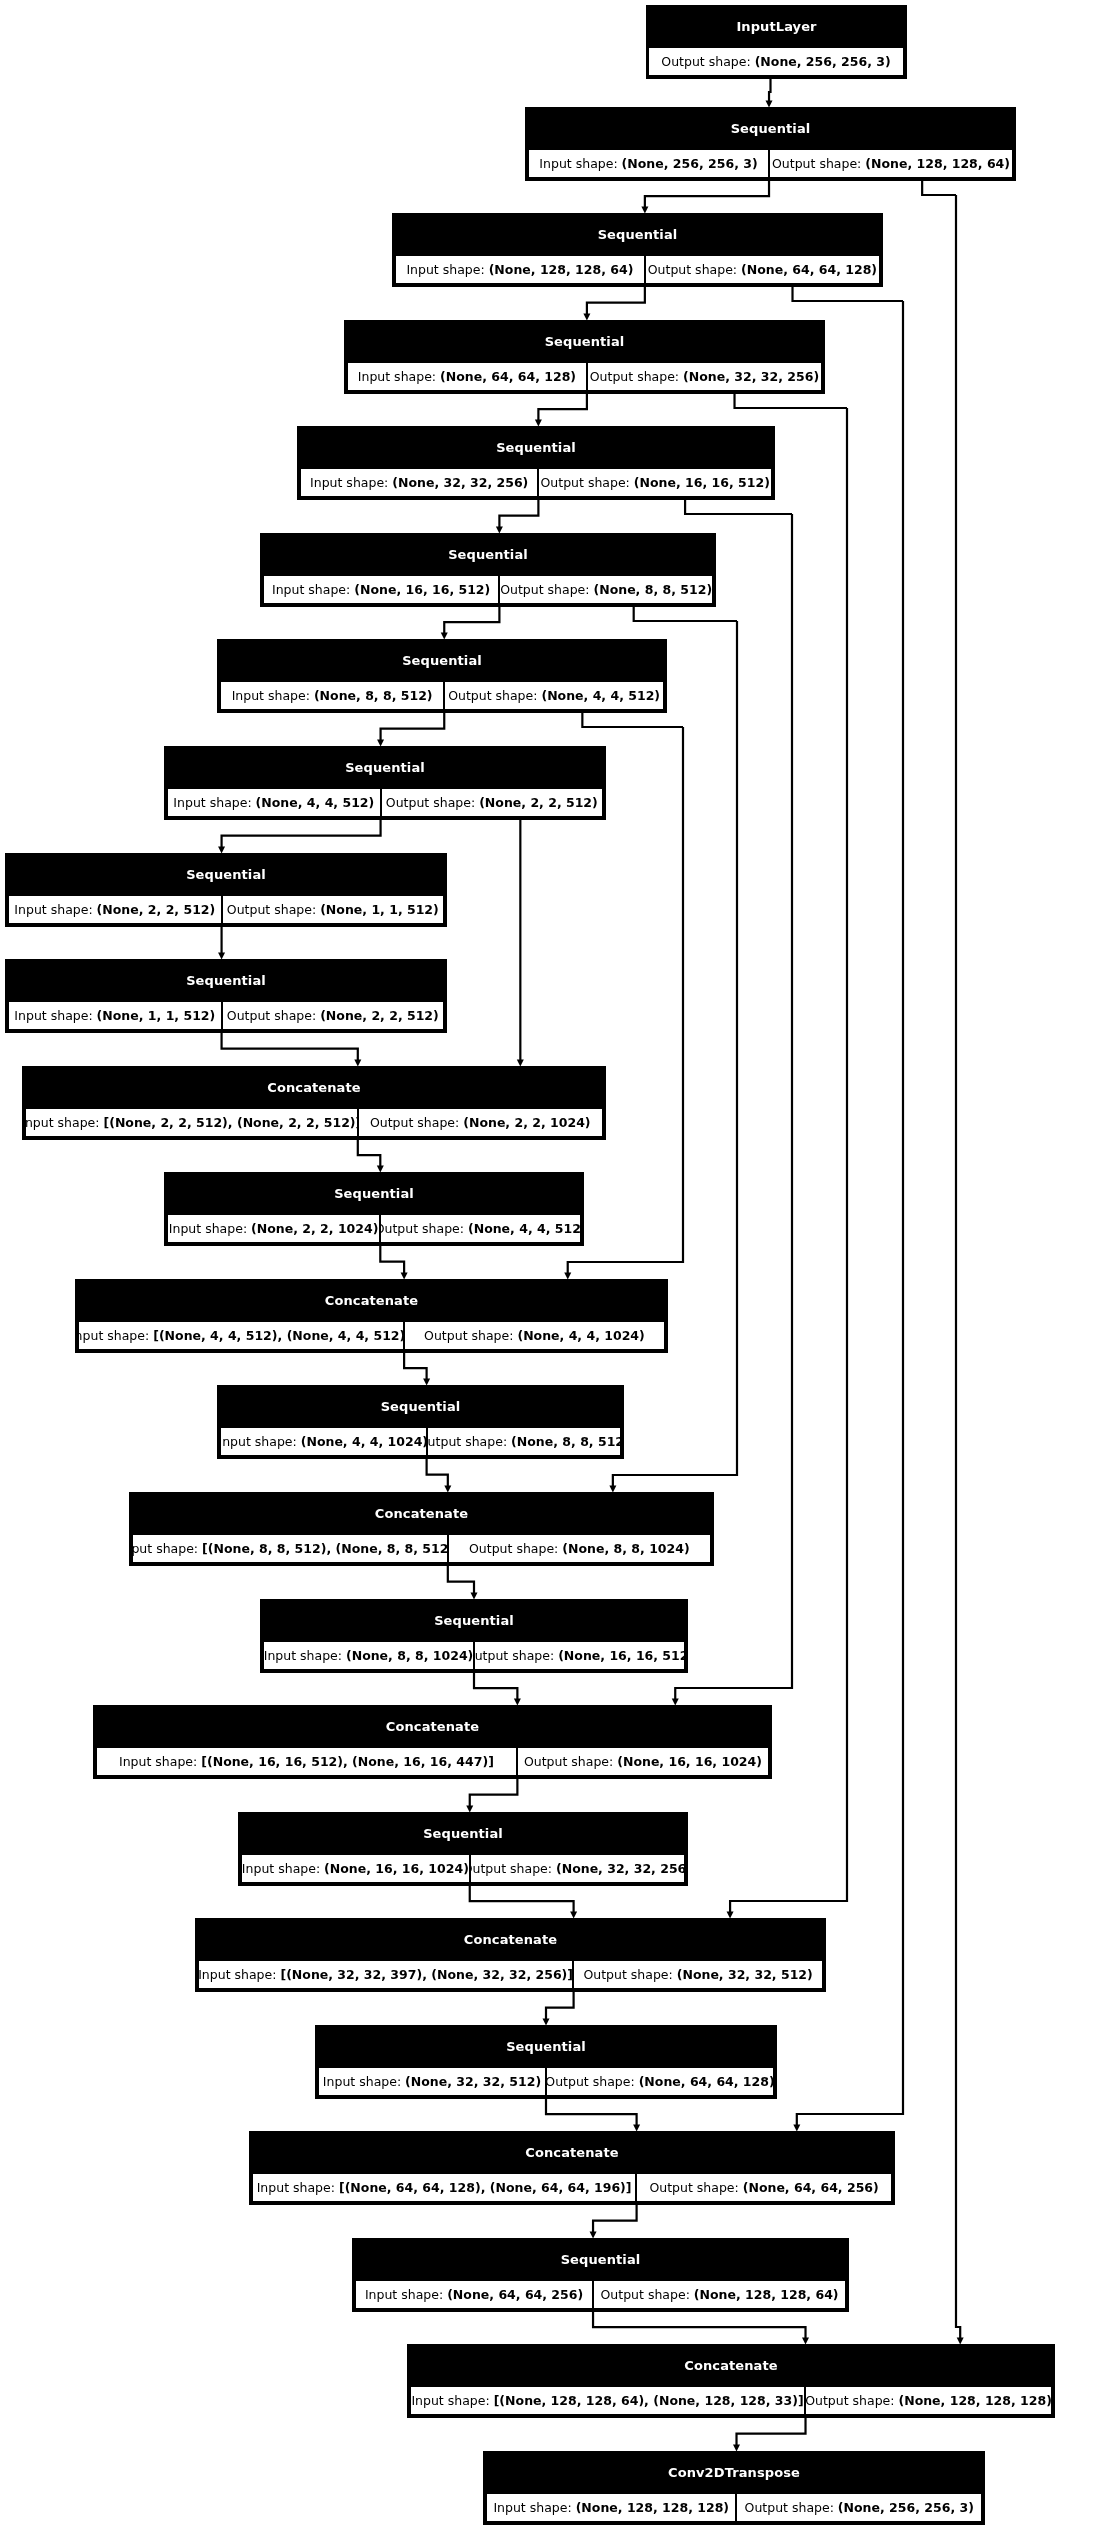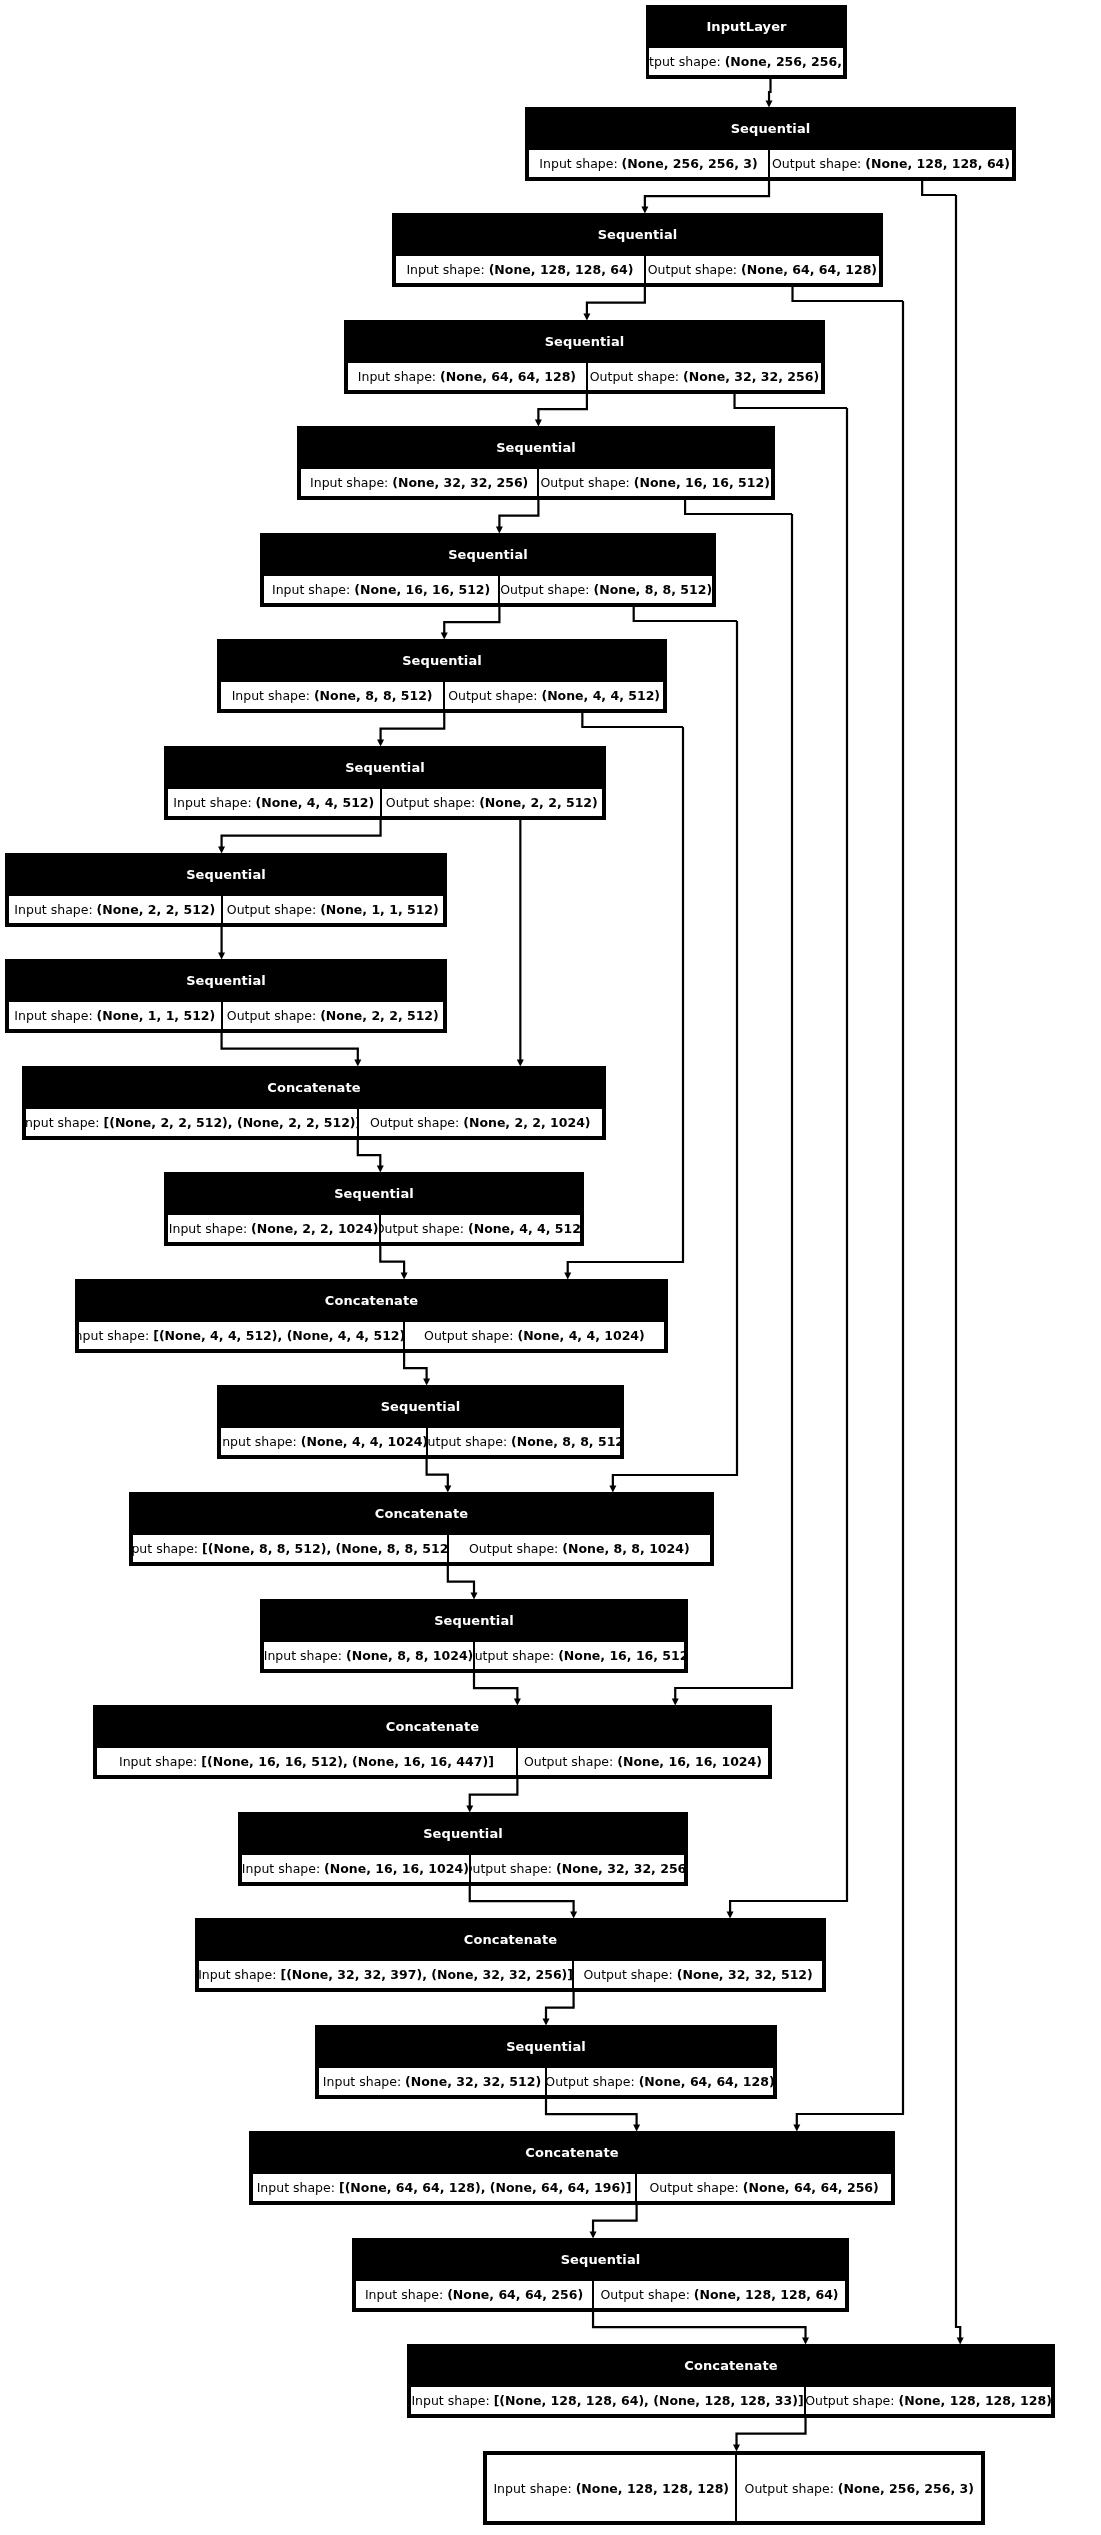--- a/index.html
+++ b/index.html
@@ -113,21 +113,21 @@
         <path d="M792,514 L792,1688 L675.2425,1688 L675.2425,1702" marker-end="url(#ah)"></path>
         <path d="M633.692,607 L633.692,621 L737,621"></path>
         <path d="M737,621 L737,1475 L612.8534999999999,1475 L612.8534999999999,1489" marker-end="url(#ah)"></path>
         <path d="M582.355,713 L582.355,727 L683,727"></path>
         <path d="M683,727 L683,1262 L567.7237,1262 L567.7237,1276" marker-end="url(#ah)"></path>
         <path d="M520.3404,820 L520.3404,1063" marker-end="url(#ah)"></path>
       </g>
   </svg>
 
   <div id="nodes">
-      <div class="node" style="left: 646px; top: 5px; width: 201px; height: 74px;">
+      <div class="node" style="left: 646px; top: 5px; width: 261px; height: 74px;">
         <div class="node-title" style="height: 39px; font-size: 13px;">InputLayer</div>
         <div class="node-body">
           <div class="cell out full" style="font-size: 12.5px;">
             <span class="lbl">Output shape:&nbsp;</span>
             <span class="val">(None, 256, 256, 3)</span>
           </div>
         </div>
       </div>
       <div class="node" style="left: 525px; top: 107px; width: 491px; height: 74px;">
         <div class="node-title" style="height: 39px; font-size: 13px;">Sequential</div>
@@ -409,20 +409,21 @@
             <span class="lbl">Input shape:&nbsp;</span>
             <span class="val">[(None, 128, 128, 64), (None, 128, 128, 33)]</span>
           </div>
           <div class="cell out" style="flex: 0 0 38.5%; font-size: 12.5px;">
             <span class="lbl">Output shape:&nbsp;</span>
             <span class="val">(None, 128, 128, 128)</span>
           </div>
         </div>
       </div>
       <div class="node" style="left: 483px; top: 2451px; width: 502px; height: 74px;">
+        <div class="node-title" style="height: 39px; font-size: 13px;">Conv2DTranspose</div>
         <div class="node-body">
           <div class="cell in" style="flex: 0 0 50.5%; font-size: 12.5px;">
             <span class="lbl">Input shape:&nbsp;</span>
             <span class="val">(None, 128, 128, 128)</span>
           </div>
           <div class="cell out" style="flex: 0 0 49.5%; font-size: 12.5px;">
             <span class="lbl">Output shape:&nbsp;</span>
             <span class="val">(None, 256, 256, 3)</span>
           </div>
         </div>

